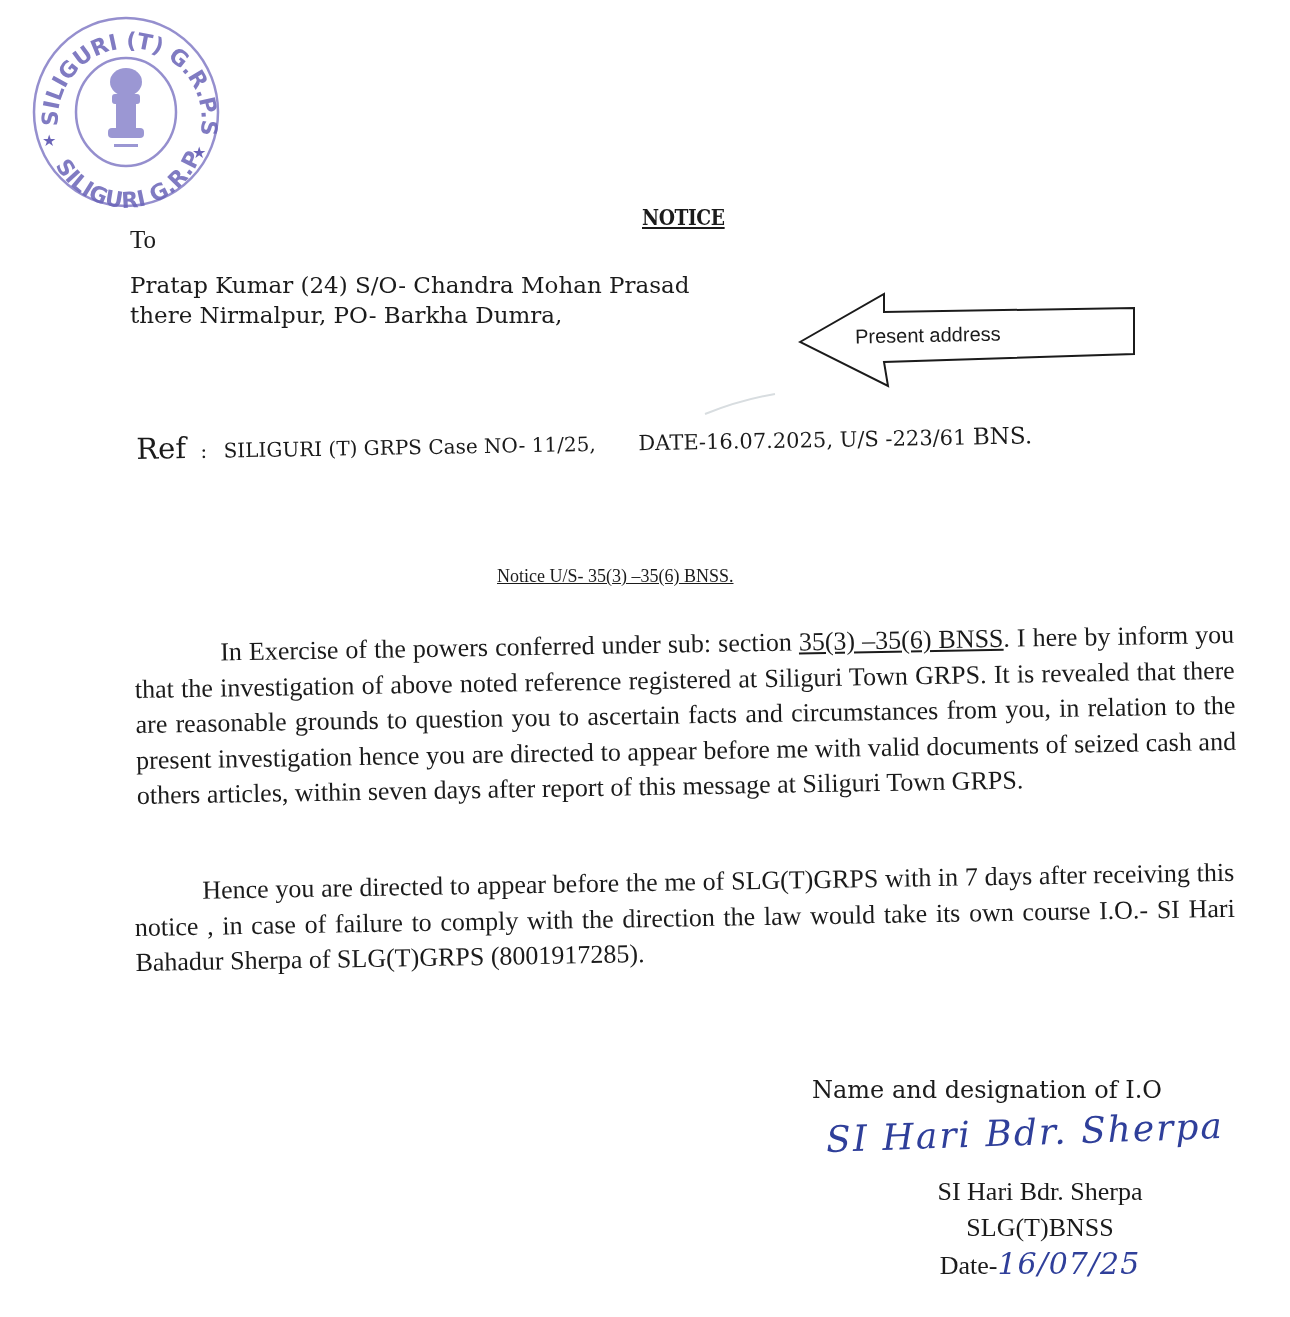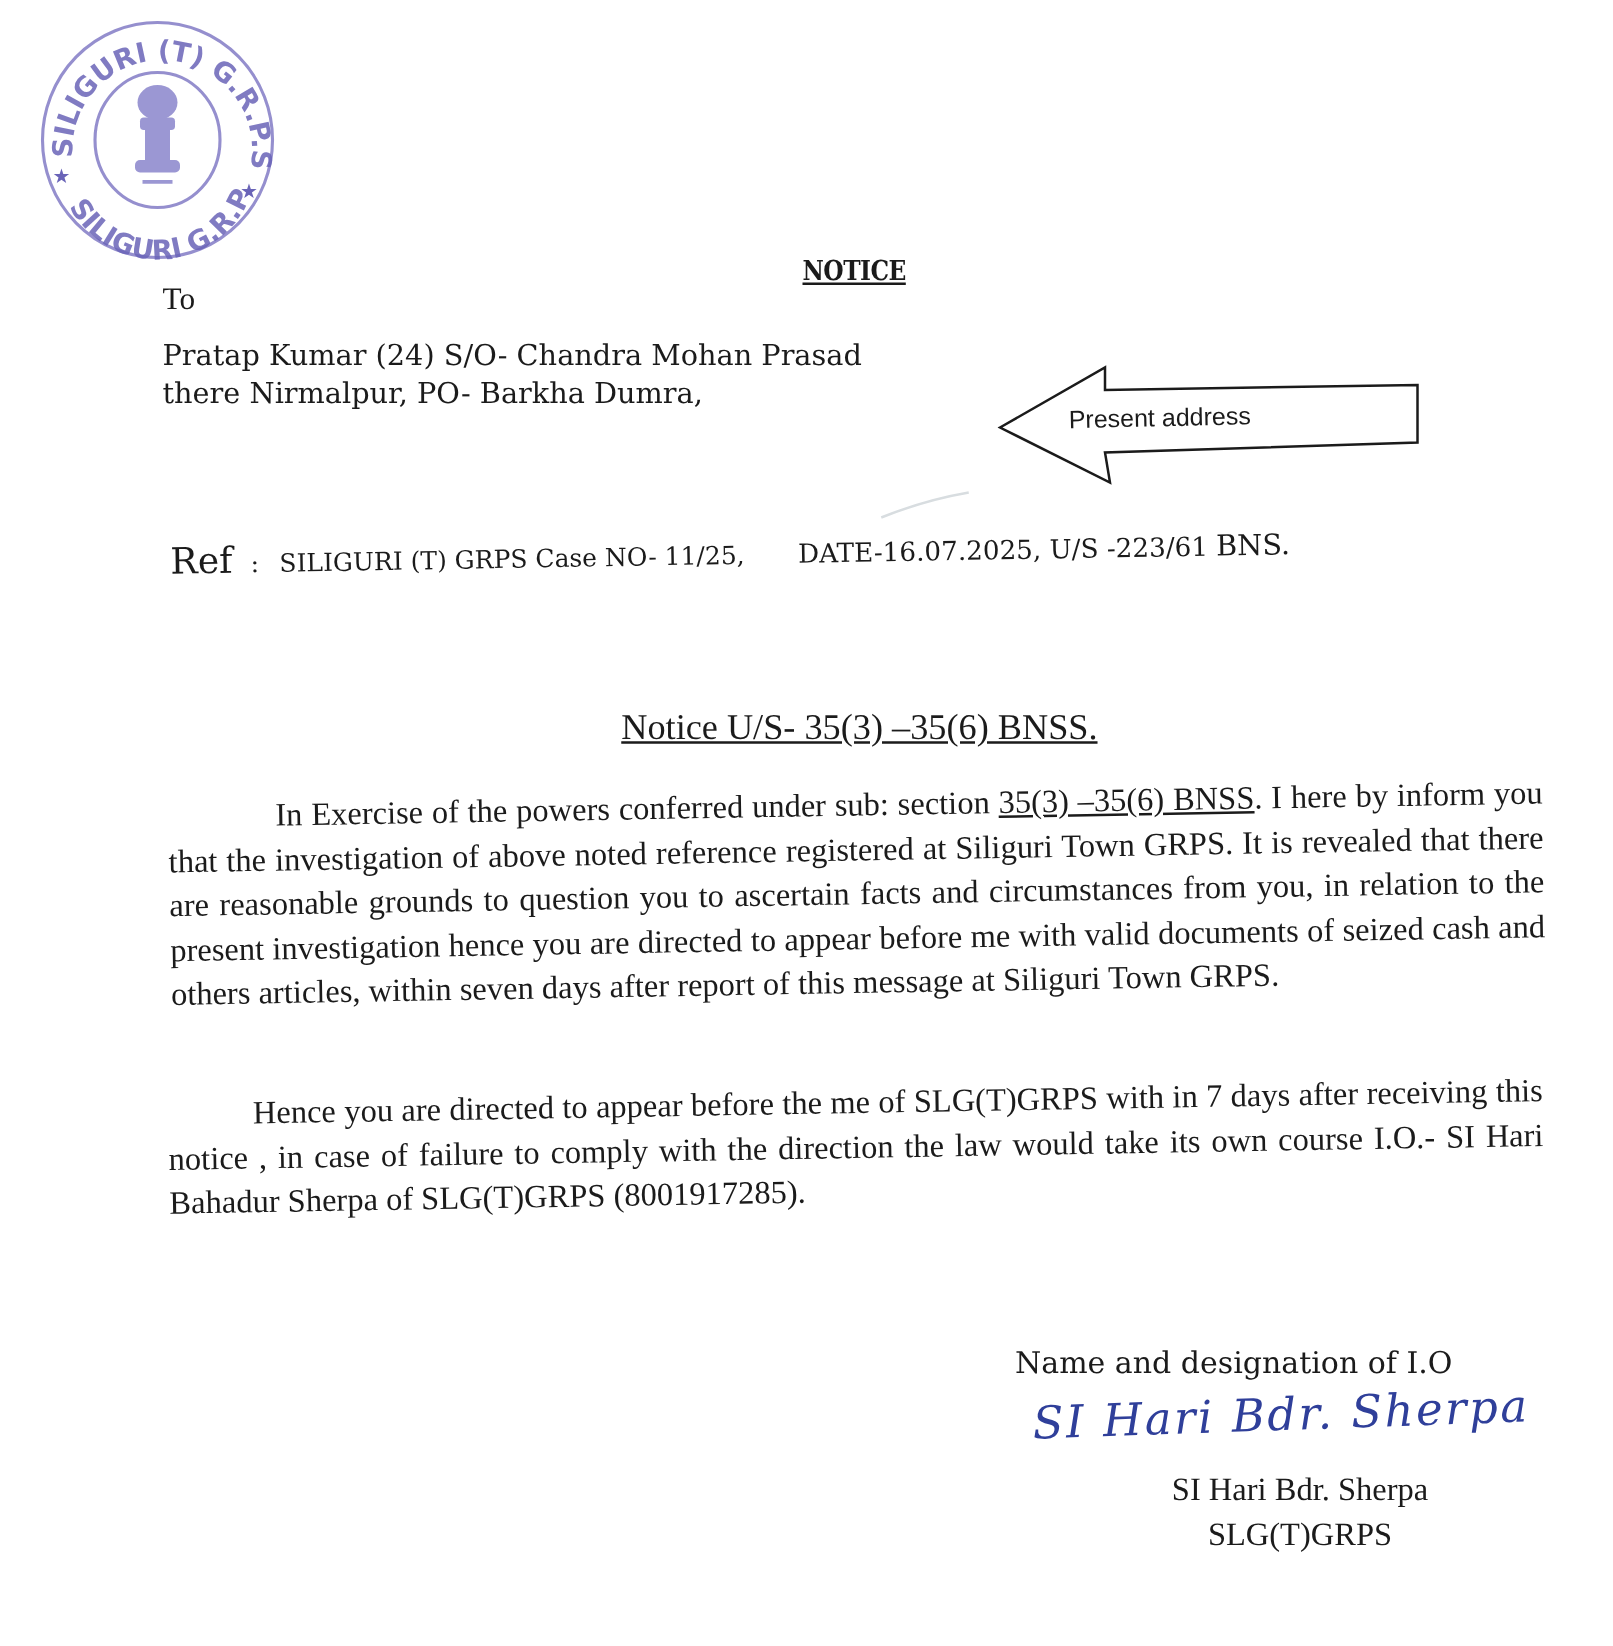--- a/index.html
+++ b/index.html
@@ -21,21 +21,21 @@
   .ref {
     left: 136px; top: 432px; font-family: "DejaVu Serif", serif; font-size: 20px; white-space: nowrap;
     transform: rotate(-1deg); transform-origin: left top;
   }
   .ref .ref-label { font-size: 29px; margin-right: 8px; }
   .ref .ref-sep { margin-right: 10px; }
   .ref .ref-gap { display: inline-block; width: 30px; }
   .ref .ref-date { font-size: 21px; }
   .ref .ref-bns { font-size: 23px; }
   .subject {
-    left: 497px; top: 566px; font-size: 29px; text-decoration: underline; white-space: nowrap;
+    left: 497px; top: 566px; font-size: 18px; text-decoration: underline; white-space: nowrap;
   }
   .para {
     left: 134px; width: 1100px; font-size: 26px; line-height: 35.5px; text-align: justify;
     transform: rotate(-1deg); transform-origin: left top;
   }
   .para1 { top: 636px; }
   .para2 { top: 874px; }
   .para .indent { display: inline-block; width: 86px; }
   .para2 .indent { width: 68px; }
   .para u { text-decoration: underline; }
@@ -114,14 +114,17 @@
 </div>
 
 <div class="abs para para2">
   <span class="indent"></span><span>Hence you are directed to appear before the me of SLG(T)GRPS with in 7 days after receiving this notice , in case of failure to comply with the direction the law would take its own course   I.O.- SI Hari Bahadur Sherpa of SLG(T)GRPS (8001917285).</span>
 </div>
 
 <div class="abs sig-head">Name and designation of I.O</div>
 <div class="abs signature">SI Hari Bdr. Sherpa</div>
 <div class="abs sig-block">
   <div>SI Hari Bdr. Sherpa</div>
-  <div>SLG(T)GRPS</div>
+  <div>SLG(T)BNSS</div>
+  <div>
+    <span class="date-label">Date-</span><span class="date-hand">16/07/25</span>
+  </div>
 </div>
 
 </body></html>

